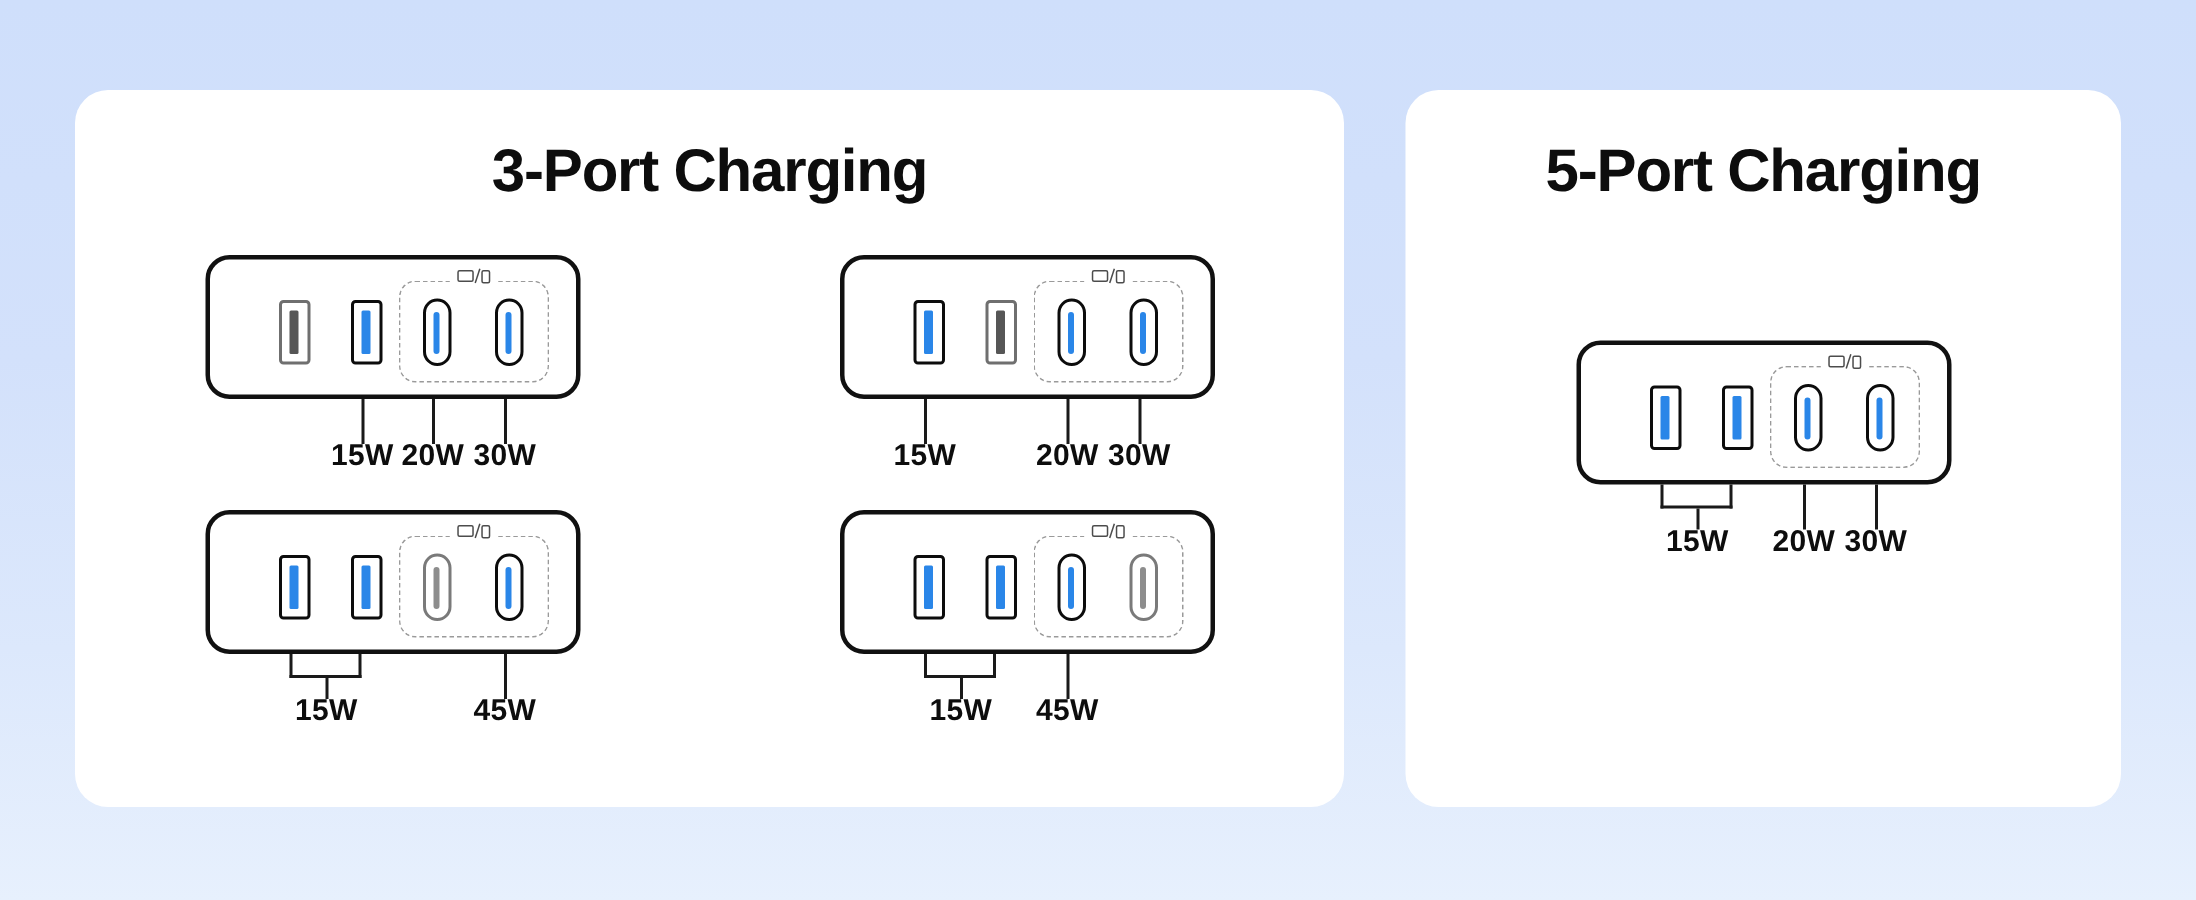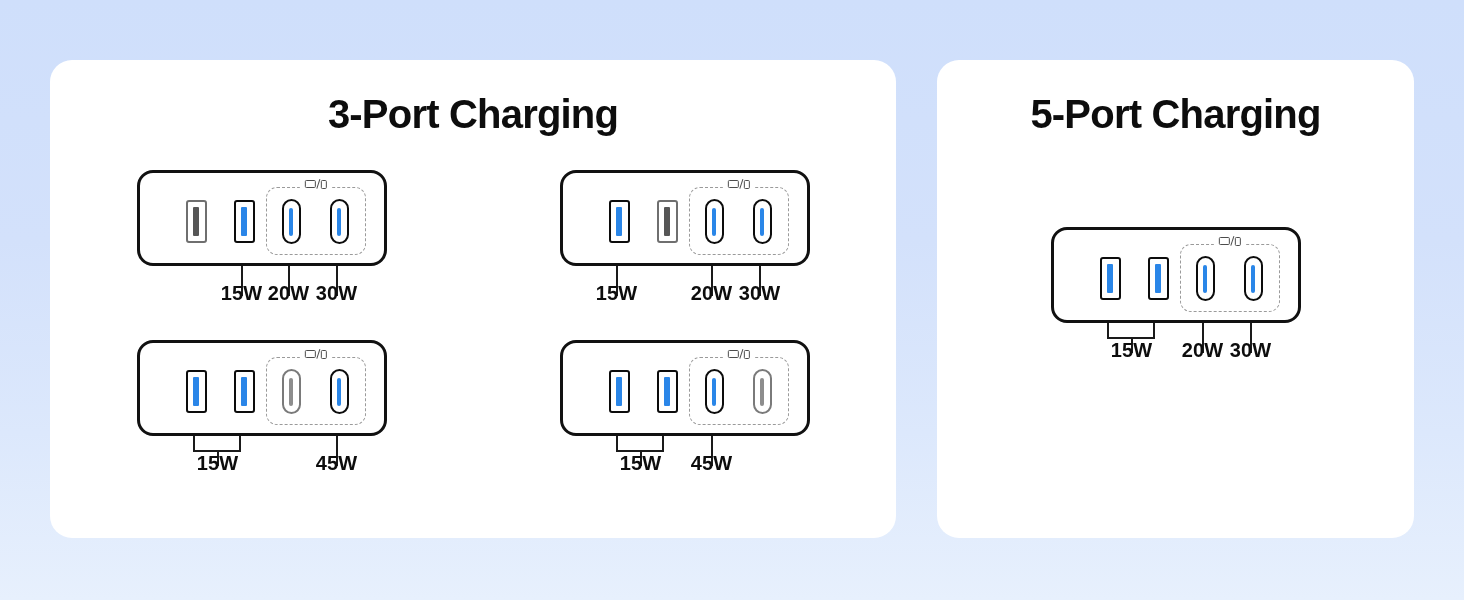--- a/index.html
+++ b/index.html
@@ -195,21 +195,21 @@
   }
   .bracket-stem {
     position: absolute;
     top: 16px;
     width: 2px;
     height: 14px;
     background: #1a1a1a;
   }
   .wlabel {
     position: absolute;
-    top: 16px;
+    top: 27px;
     font-size: 20px;
     font-weight: 700;
     color: #0d0d0d;
     letter-spacing: 0.2px;
     transform: translateX(-50%);
     white-space: nowrap;
     font-family: "Liberation Sans", sans-serif;
   }
 </style>
 </head>

